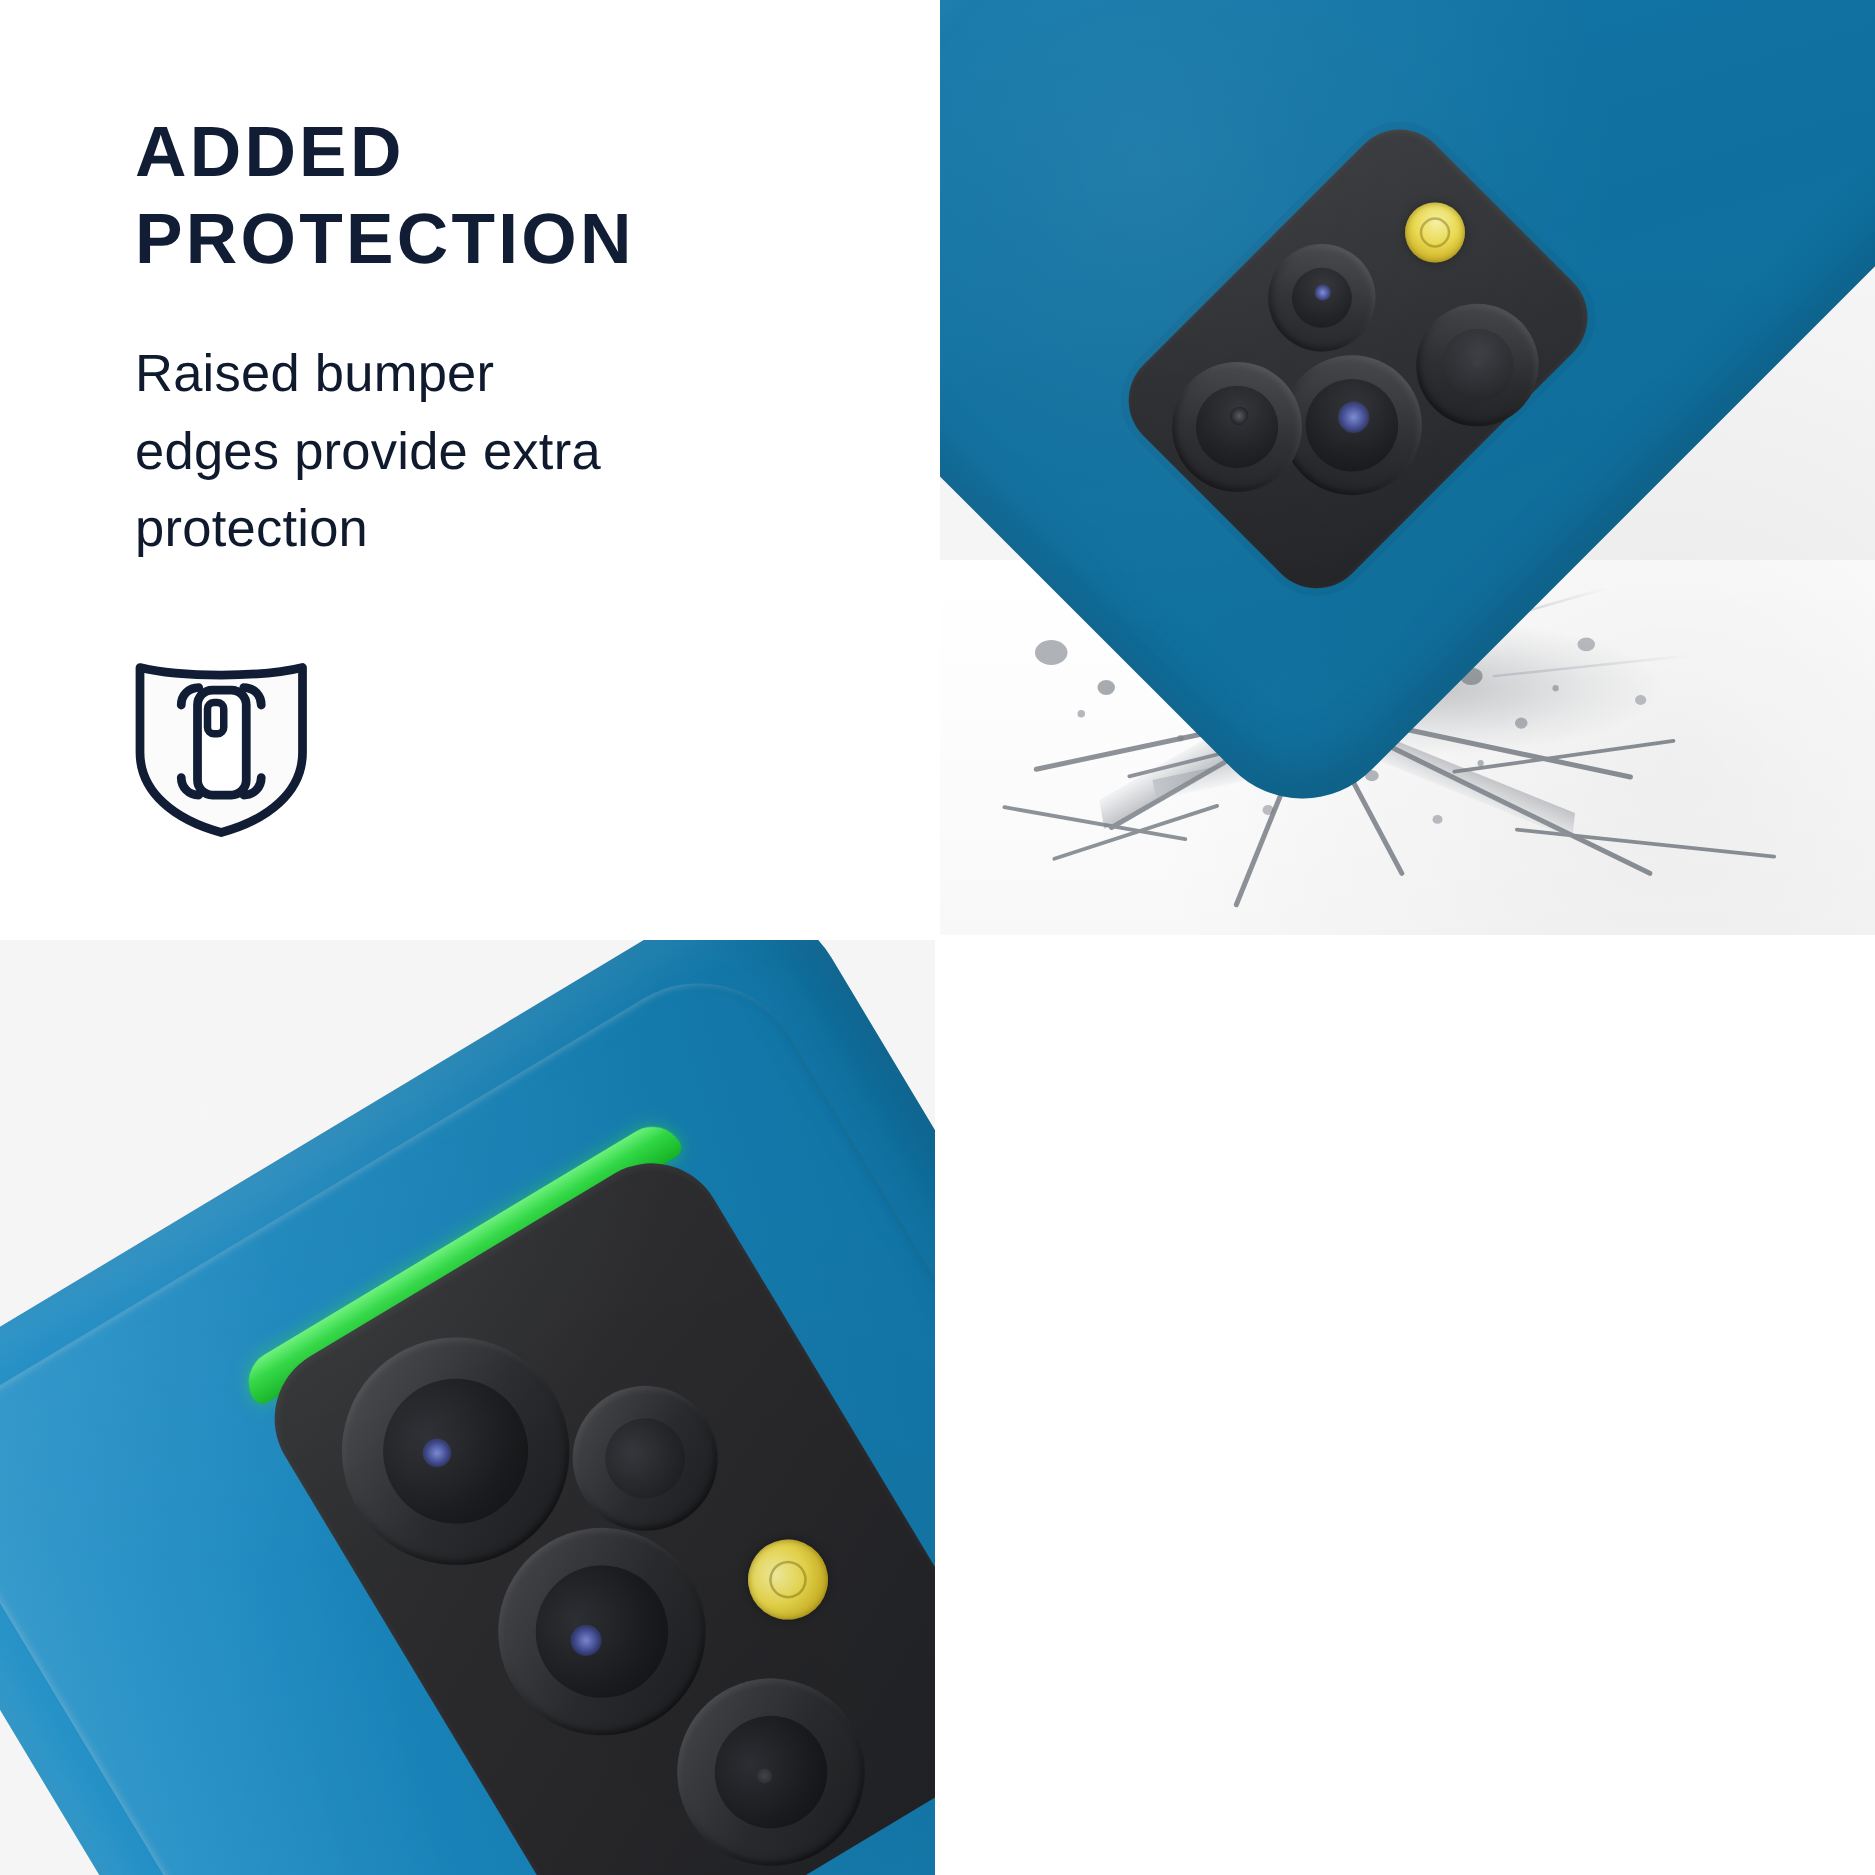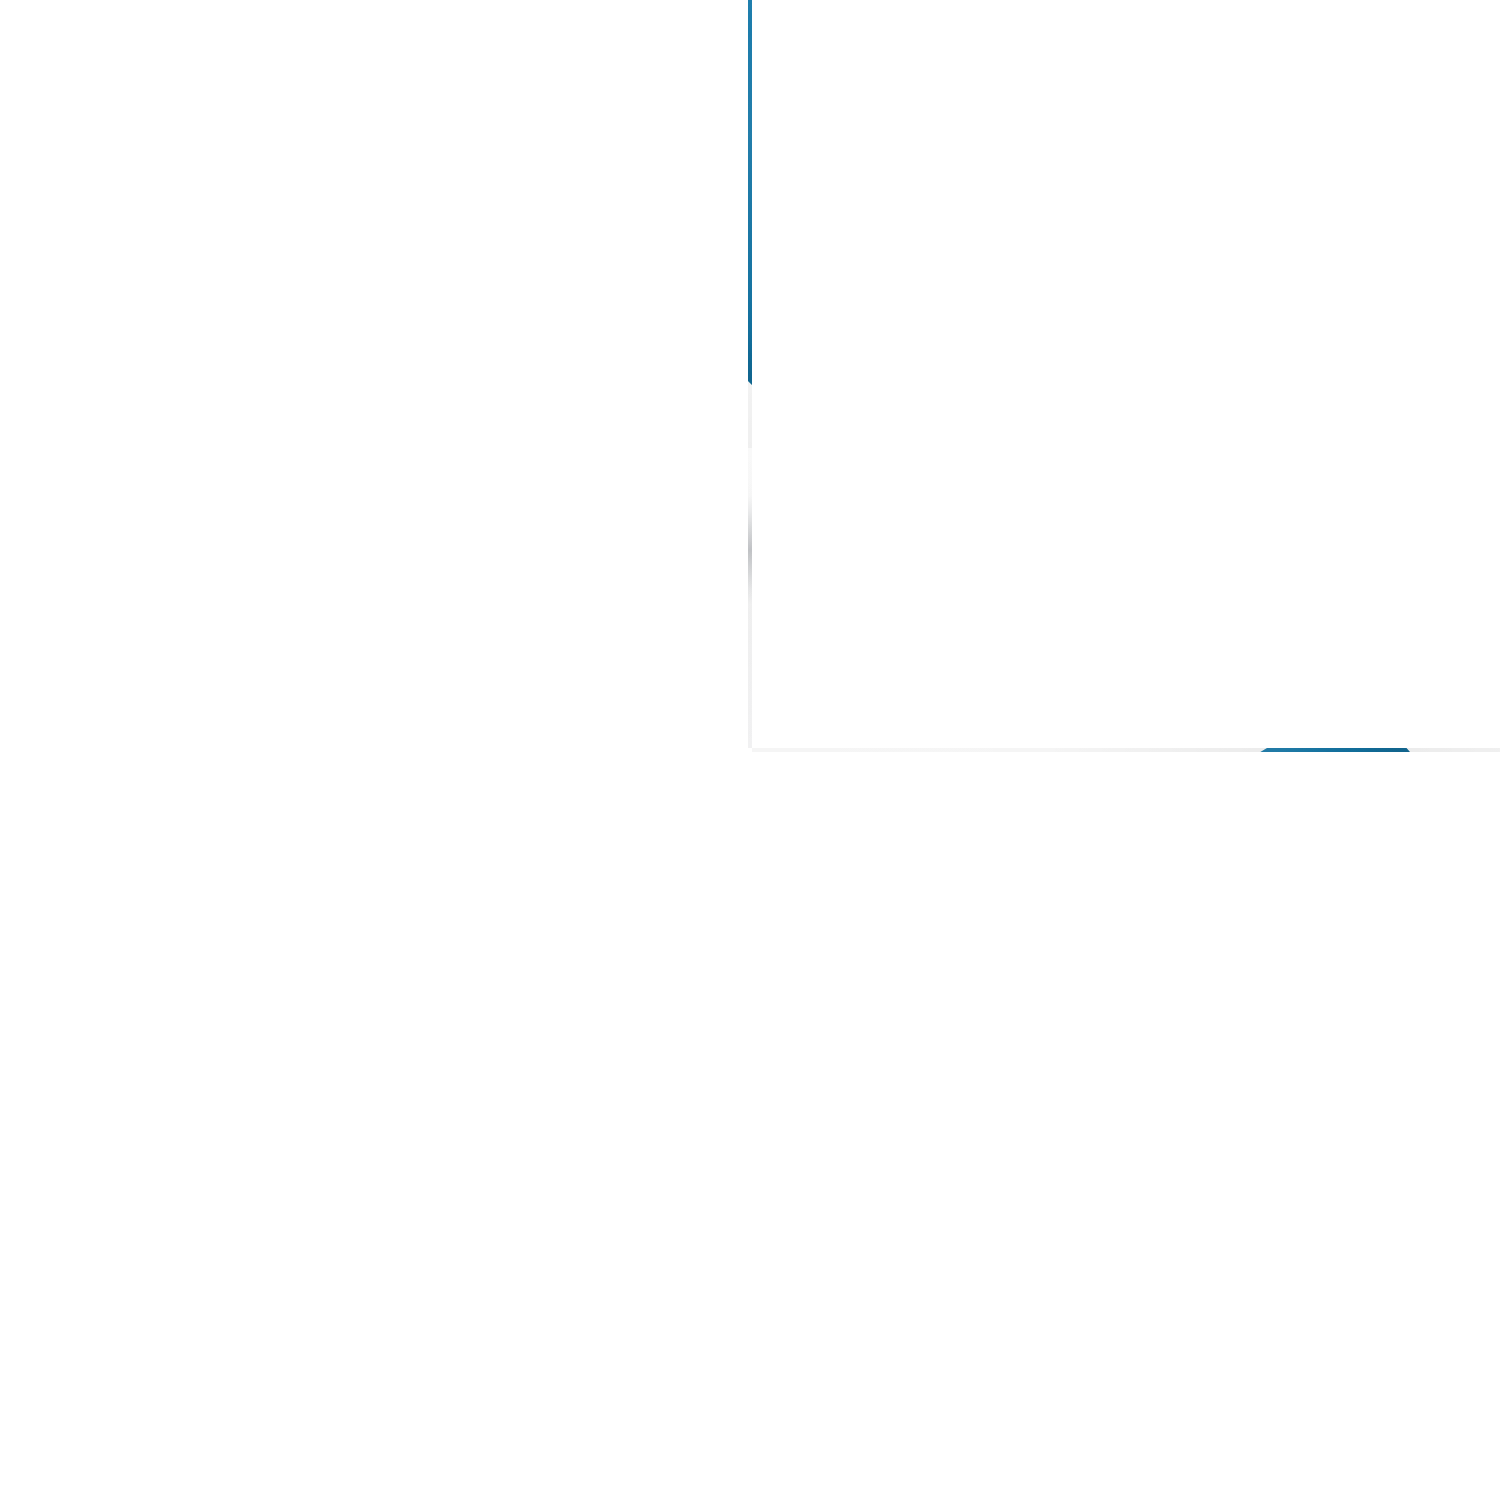--- a/index.html
+++ b/index.html
@@ -149,20 +149,41 @@
     background:
       radial-gradient(circle at 22% 18%, rgba(255,255,255,.07), rgba(255,255,255,0) 45%),
       radial-gradient(circle at 78% 82%, rgba(0,0,0,.05), rgba(0,0,0,0) 50%);
   }
 </style>
 </head>
 <body>
 
 <div class="sheet">
 
+  <div class="panel panel--white">
+    <div class="textwrap tw-tl">
+      <h1 class="headline">ADDED
+PROTECTION</h1>
+      <p class="subcopy">Raised bumper
+edges provide extra
+protection</p>
+    </div>
+
+    <div class="badge badge-tl">
+      <svg viewBox="0 0 146 156" fill="none" xmlns="http://www.w3.org/2000/svg">
+        <path d="M8 18 C40 26, 106 26, 138 18 L138 86 C138 118, 110 140, 73 150 C36 140, 8 118, 8 86 Z" stroke="#111c35" stroke-width="7" fill="#fbfbfb" stroke-linejoin="round"></path>
+        <path d="M41 48 C41 40, 47 34, 55 34" stroke="#111c35" stroke-width="7" fill="none" stroke-linecap="round"></path>
+        <path d="M105 48 C105 40, 99 34, 91 34" stroke="#111c35" stroke-width="7" fill="none" stroke-linecap="round"></path>
+        <path d="M41 106 C41 114, 47 120, 55 120" stroke="#111c35" stroke-width="7" fill="none" stroke-linecap="round"></path>
+        <path d="M105 106 C105 114, 99 120, 91 120" stroke="#111c35" stroke-width="7" fill="none" stroke-linecap="round"></path>
+        <rect x="54" y="36" width="39" height="84" rx="12" stroke="#111c35" stroke-width="7" fill="#ffffff"></rect>
+        <rect x="62" y="46" width="13" height="25" rx="5" stroke="#111c35" stroke-width="6" fill="#ffffff"></rect>
+      </svg>
+    </div>
+  </div>
 
   <div class="gutter"></div>
 
   <div class="panel panel--grey">
     <div class="photo">
 
       <div class="tr-floor">
 
         <div class="crackline" style="left:310px;top:118px;width:230px;height:4px;transform:rotate(168deg);"></div>
         <div class="crackline" style="left:310px;top:118px;width:190px;height:4px;transform:rotate(150deg);"></div>

